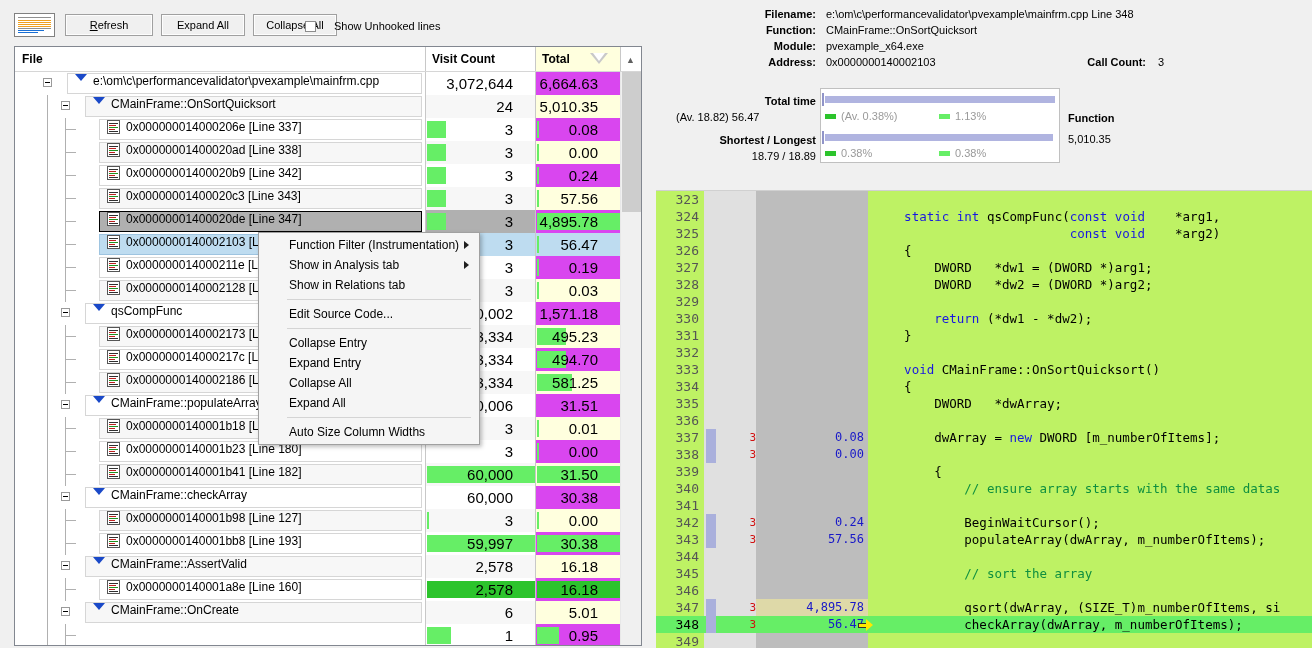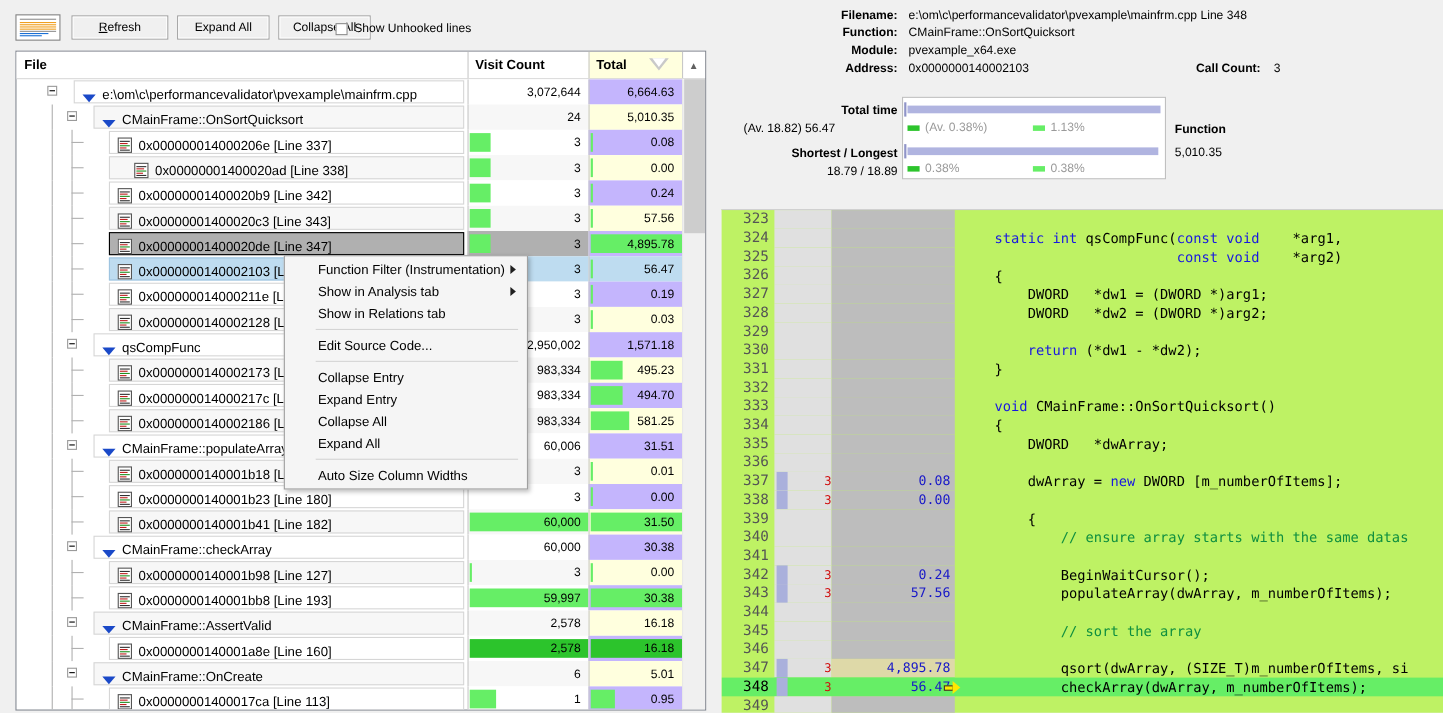--- a/index.html
+++ b/index.html
@@ -24,21 +24,21 @@
   .tb-icon i.b{background:#1a6fd4;}
   .btn{position:absolute;top:14px;height:22px;background:#f0f0f0;
        border:1px solid #a0a0a0;box-sizing:border-box;
        font-family:"Liberation Sans",sans-serif;font-size:11px;color:#000;
        display:flex;align-items:center;justify-content:center;cursor:default;}
   .btn:after{content:"";position:absolute;inset:0;border:1px solid #fdfdfd;pointer-events:none;}
   .btn .u{text-decoration:underline;}
   #btn-refresh{left:65px;width:88px;}
   #btn-expand{left:161px;width:84px;}
   #btn-collapse{left:253px;width:84px;}
-  .chk-wrap{position:absolute;left:305px;top:20px;display:flex;align-items:flex-end;gap:6px;}
+  .chk-wrap{position:absolute;left:305px;top:20px;display:flex;align-items:flex-end;gap:18px;}
   .chk{width:11px;height:11px;background:#fff;border:1px solid #8c8c8c;box-sizing:border-box;}
   .chk-label{font-size:11px;color:#000;}
 
   
   .tree-frame{position:absolute;left:14px;top:46px;width:628px;height:600px;
               background:#fff;border:1px solid #828790;box-sizing:border-box;overflow:hidden;}
   .tree-head{position:absolute;left:0;top:0;width:626px;height:25px;background:#fff;
              border-bottom:1px solid #d6d6d6;box-sizing:border-box;}
   .th{position:absolute;top:0;height:24px;display:flex;align-items:center;
       font-size:12px;font-weight:bold;color:#000;box-sizing:border-box;}
@@ -58,39 +58,39 @@
   .vscroll{position:absolute;left:605px;top:25px;width:21px;bottom:0;background:#f0f0f0;
            border-left:1px solid #e8e8e8;}
   .vscroll .thumb{position:absolute;left:1px;top:0px;width:19px;height:140px;background:#cdcdcd;}
 
   
   .rows{position:absolute;left:0;top:25px;width:605px;bottom:0;overflow:hidden;}
   .row{position:relative;height:23px;width:605px;}
   .row .gut{position:absolute;left:0;top:0;width:410px;height:23px;}
   .row .namebox{position:absolute;height:21px;top:1px;background:#fff;
                 border:1px solid #d6d6d6;box-sizing:border-box;
-                display:flex;align-items:flex-end;font-size:12px;color:#000;}
+                display:flex;align-items:flex-start;font-size:12px;color:#000;}
   .row.alt .namebox{background:#f7f7f7;}
   .row.sel-grey .namebox{background:#b0b0b0;border:1px solid #000;}
   .row.sel-blue .namebox{background:#bedcf0;border:1px solid #9ec4e0;}
 
   .row .visit{position:absolute;left:410px;top:0;width:110px;height:23px;
               background:#fff;border-left:1px solid #c8c8c8;box-sizing:border-box;}
   .row.alt .visit{background:#f7f7f7;}
   .row.sel-grey .visit{background:#b0b0b0;}
   .row.sel-blue .visit{background:#bedcf0;}
   .row .total{position:absolute;left:520px;top:0;width:85px;height:23px;
-              background:#c4b5fd;border-left:1px solid #c8c8c8;box-sizing:border-box;}
+              background:#d946ef;border-left:1px solid #c8c8c8;box-sizing:border-box;}
   .row.alt .total{background:#ffffde;}
   .row.sel-blue .total{background:#bedcf0;}
 
   .cellbar{position:absolute;left:1px;top:3px;height:17px;background:#66ee66;}
   .cellbar.dark{background:#2cc42c;}
-  .cellval{position:absolute;right:7px;top:0;height:23px;display:flex;align-items:center;
-           font-size:11px;color:#000;}
+  .cellval{position:absolute;right:22px;top:0;height:23px;display:flex;align-items:center;
+           font-size:15px;color:#000;}
 
   
   .tline{position:absolute;background:#b0b0b0;}
   .expbox{position:absolute;width:9px;height:9px;background:#fff;border:1px solid #9a9a9a;
           box-sizing:border-box;}
   .expbox:before{content:"";position:absolute;left:1px;top:3px;width:5px;height:1px;background:#000;}
   .tri{width:0;height:0;border-left:6px solid transparent;border-right:6px solid transparent;
        border-top:7px solid #1a49c8;margin-right:6px;flex:0 0 auto;}
   .docico{width:13px;height:14px;background:#fff;border:1px solid #555;box-sizing:border-box;
           margin-right:6px;flex:0 0 auto;position:relative;overflow:hidden;}
@@ -257,21 +257,21 @@
               <div class="cellbar" style="width: 2px;"></div>
               <div class="cellval">0.08</div>
             </div>
           </div>
           <div class="row alt">
             <div class="gut">
               <div class="tline" style="left: 50px; top: 11px; width: 11px; height: 1px;"></div>
               <div class="tline" style="left: 50px; top: 0px; width: 1px; height: 23px;"></div>
               <div class="tline" style="left: 32px; top: 0px; width: 1px; height: 23px;"></div>
             </div>
-            <div class="namebox" style="left: 84px; width: 323px; padding-left: 22px;">
+            <div class="namebox" style="left: 84px; width: 323px; padding-left: 7px;">
               <span class="docico">
                 <i class="k" style="top:2px;width:9px;"></i>
                 <i style="top:4px;width:7px;"></i>
                 <i class="g" style="top:6px;width:9px;"></i>
                 <i style="top:8px;width:6px;"></i>
                 <i class="k" style="top:10px;width:9px;"></i>
               </span>
               <span style="overflow: hidden; white-space: nowrap;">0x00000001400020ad [Line 338]</span>
             </div>
             <div class="visit">
@@ -729,30 +729,20 @@
             </div>
             <div class="total">
               <div class="cellval">5.01</div>
             </div>
           </div>
           <div class="row">
             <div class="gut">
               <div class="tline" style="left: 50px; top: 11px; width: 11px; height: 1px;"></div>
               <div class="tline" style="left: 50px; top: 0px; width: 1px; height: 23px;"></div>
               <div class="tline" style="left: 32px; top: 0px; width: 1px; height: 23px;"></div>
-            </div>
-            <div class="namebox" style="left: 84px; width: 323px; padding-left: 7px;">
-              <span class="docico">
-                <i class="k" style="top:2px;width:9px;"></i>
-                <i style="top:4px;width:7px;"></i>
-                <i class="g" style="top:6px;width:9px;"></i>
-                <i style="top:8px;width:6px;"></i>
-                <i class="k" style="top:10px;width:9px;"></i>
-              </span>
-              <span style="overflow: hidden; white-space: nowrap;">0x00000001400017ca [Line 113]</span>
             </div>
             <div class="visit">
               <div class="cellbar" style="width: 24px;"></div>
               <div class="cellval">1</div>
             </div>
             <div class="total">
               <div class="cellbar" style="width: 22px;"></div>
               <div class="cellval">0.95</div>
             </div>
           </div>

